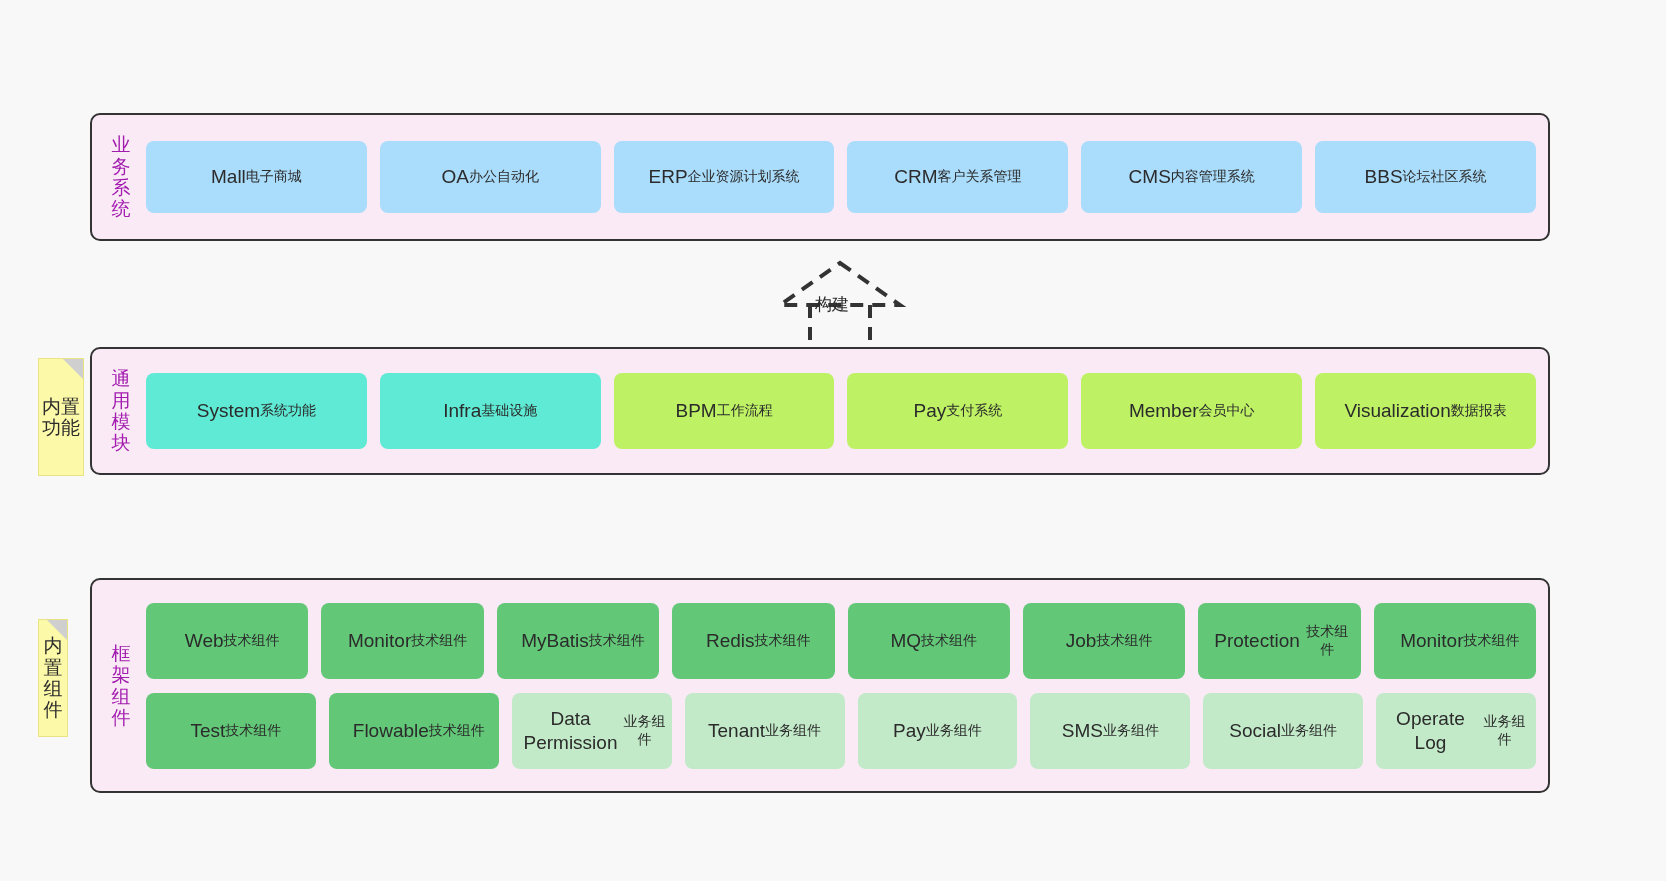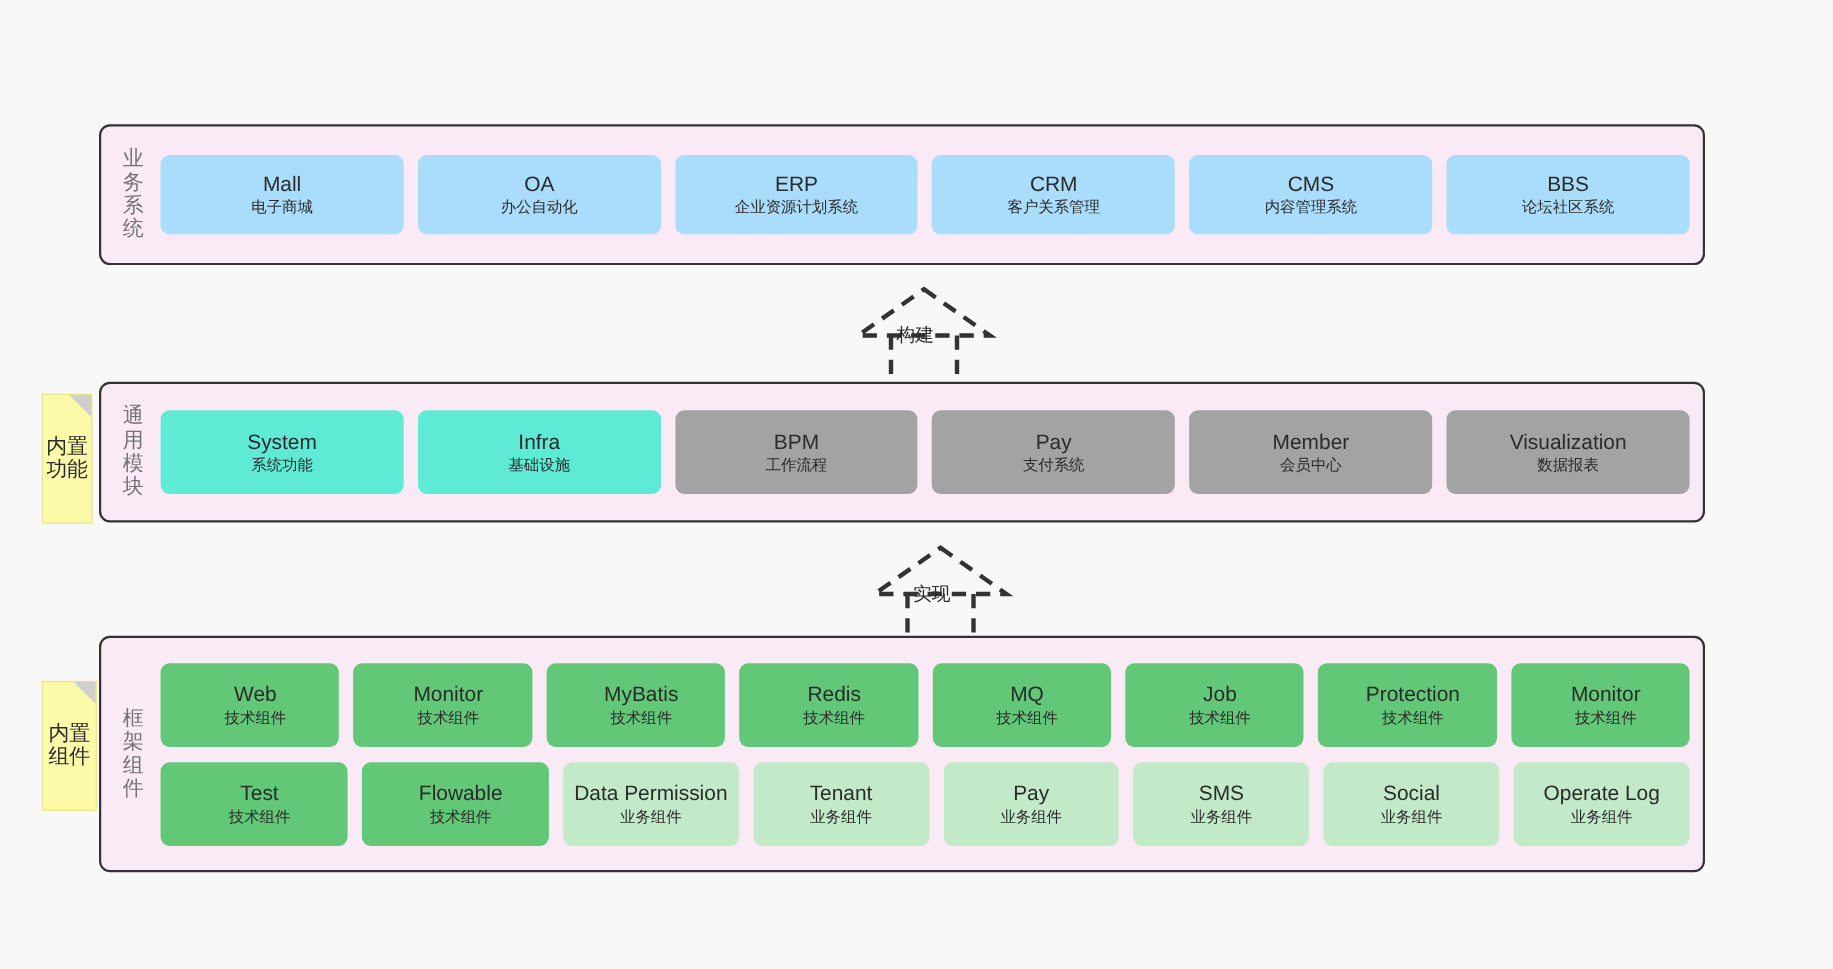--- a/index.html
+++ b/index.html
@@ -19,21 +19,21 @@
     border: 2px solid #333333;
     border-radius: 10px;
     display: flex;
     align-items: center;
     padding: 0 12px;
   }
   .layer-title {
     width: 34px;
     flex: 0 0 34px;
     font-size: 19px;
-    color: #737373;
+    color: #a21caf;
     line-height: 1.12;
     text-align: center;
     letter-spacing: 0;
     word-break: break-all;
     margin-right: 8px;
   }
   .layer-body {
     flex: 1 1 auto;
     display: flex;
     flex-direction: column;
@@ -41,34 +41,33 @@
     height: 100%;
     justify-content: center;
   }
   .row { display: flex; gap: 13px; }
 
   
   .card {
     flex: 1 1 0;
     border-radius: 8px;
     display: flex;
-    flex-direction: column;
     align-items: center;
     justify-content: center;
     text-align: center;
     color: #2b2b2b;
     line-height: 1.22;
     padding: 4px 6px;
   }
   .card .t1 { font-size: 19px; }
   .card .t2 { font-size: 14px; }
 
   .c-blue      { background: #aadcfb; }
   .c-red       { background: #5eead4; }
-  .c-pink      { background: #a3a3a3; }
+  .c-pink      { background: #bef264; }
   .c-green     { background: #62c878; padding-left: 16px; }
   .c-lgreen    { background: #c2e9c8; align-items: center; }
 
   
   .sticky {
     position: absolute;
     background: #fcf9a8;
     border: 1px solid #e8e485;
     width: 50px;
     display: flex;
@@ -177,30 +176,22 @@
           <div class="t2">会员中心</div>
         </div>
         <div class="card c-pink" style="height:76px">
           <div class="t1">Visualization</div>
           <div class="t2">数据报表</div>
         </div>
       </div>
     </div>
   </div>
 
-  <div class="connector" id="connector-implement" style="left:770px; top:490px; width:170px; height:95px;">
-    <svg width="170" height="95" viewBox="0 0 170 95" fill="none">
-      <path d="M85 8 L145 50 L25 50 Z" stroke="#333333" stroke-width="4" stroke-dasharray="13 9" fill="none" stroke-linecap="butt"></path>
-      <path d="M55 50 L55 95 M115 50 L115 95" stroke="#333333" stroke-width="4" stroke-dasharray="13 9" fill="none"></path>
-      <path d="M55 95 L115 95" stroke="#333333" stroke-width="4" stroke-dasharray="13 9" fill="none"></path>
-    </svg>
-    <div class="conn-label" style="left:60px; top:38px;">实现</div>
-  </div>
-
-  <div class="sticky" id="sticky-framework-component" style="left:38px; top:619px; width:50px; height:118px;">
+
+  <div class="sticky" id="sticky-framework-component" style="left:38px; top:619px; width:30px; height:118px;">
     <span class="fold"></span>
     <span class="sticky-text">内置组件</span>
   </div>
 
   <div class="layer" id="layer-framework-component" style="left:90px; top:578px; width:1460px; height:215px;">
     <div class="layer-title">框架组件</div>
     <div class="layer-body">
 
       <div class="row">
         <div class="card c-green" style="height:76px">

